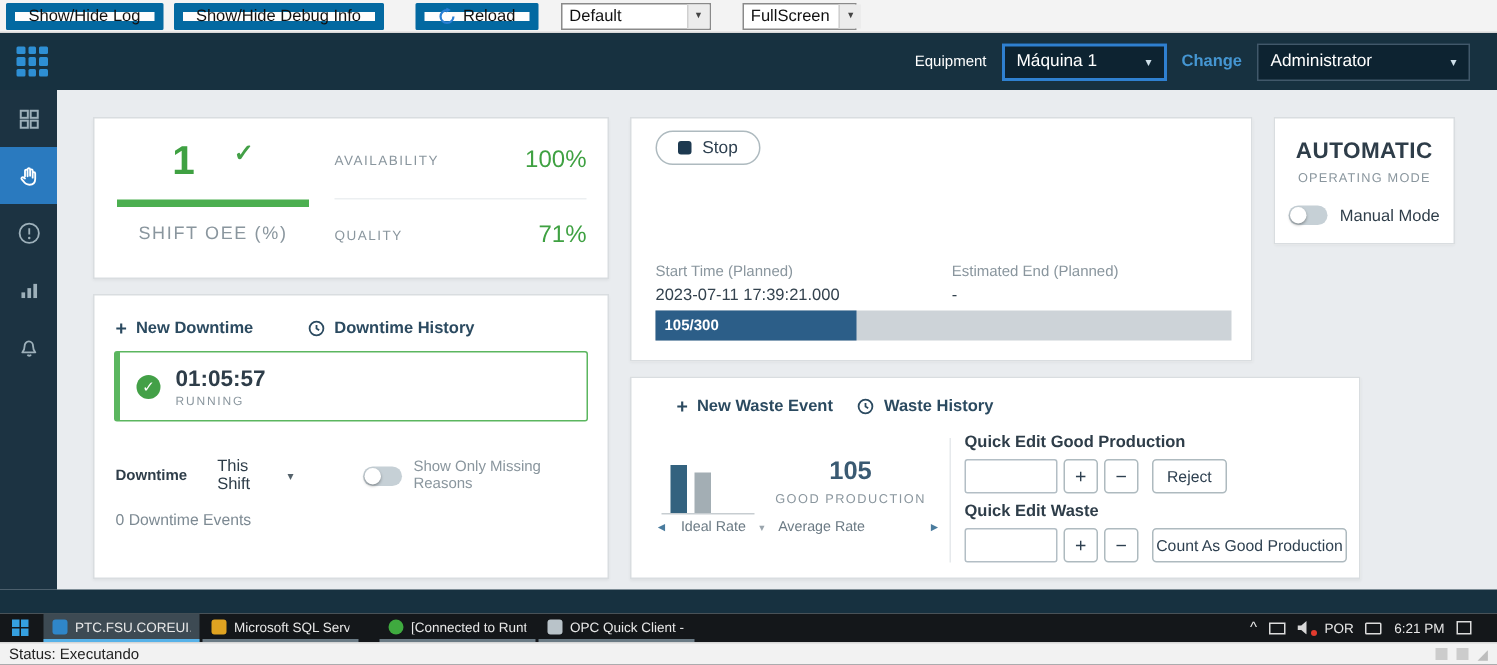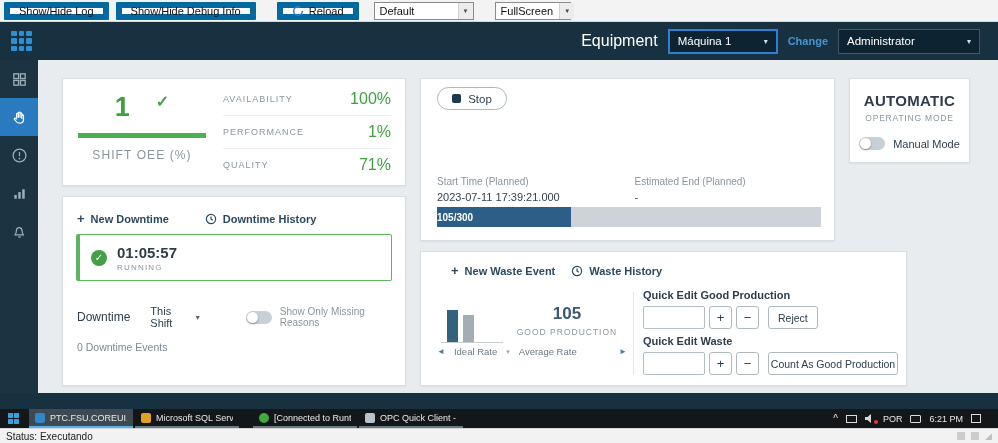--- a/index.html
+++ b/index.html
@@ -16,21 +16,21 @@
   .win-select .sel-arrow{font-size:6px;color:#444;background:#ececec;border-left:1px solid #d0d0d0;height:100%;display:flex;align-items:center;padding:0 4px}
   .win-select.layout{width:100px;margin-left:8px}
   .win-select.fullscreen{width:76px;margin-left:14px}
 
   
   .app-header{position:absolute;top:22px;left:0;width:100%;height:38px;background:#173140;display:flex;align-items:center}
   .logo{width:21px;height:21px;margin-left:11px;display:grid;grid-template-columns:repeat(3,1fr);grid-template-rows:repeat(3,1fr);gap:2px;flex:none}
   .logo i{background:#2e8fd4;border-radius:1px}
   .app-title{color:#fff;font-size:19px;font-weight:400;margin-left:24px;letter-spacing:.2px}
   .hdr-right{margin-left:auto;display:flex;align-items:center;margin-right:18px;gap:10px}
-  .equip-label{color:#fff;font-size:16px}
+  .equip-label{color:#fff;font-size:10px}
   .hdr-select{height:25px;background:#0d2331;border:1px solid #41586a;color:#fff;font-size:11.5px;display:flex;align-items:center;justify-content:space-between;padding:0 8px;gap:20px;cursor:pointer}
   .hdr-select.focus{border:2px solid #2f80d0}
   .hdr-select.equipment{width:110px}
   .hdr-select.user{width:142px}
   .hdr-caret{font-size:8px;color:#cfe0ea}
   .change-link{color:#4596d2;font-size:11px;font-weight:700;cursor:pointer}
 
   
   .sidebar{position:absolute;left:0;top:60px;width:38px;height:333px;background:#1c3342}
   .side-item{width:38px;height:38px;display:flex;align-items:center;justify-content:center;cursor:pointer}
@@ -56,21 +56,21 @@
 
   .downtime-card{left:62px;top:196px;width:344px;height:190px}
   .links-row{display:flex;align-items:center;gap:36px;padding:15px 14px 0}
   .tool-link{display:flex;align-items:center;gap:6px;color:#2b4a60;font-size:11px;font-weight:700;cursor:pointer}
   .tool-link .plus{font-size:13px;font-weight:700;line-height:1}
   .dt-timer{margin:9px 13px 0;height:47px;border:1px solid #5bb65f;border-left:4px solid #5bb65f;border-radius:2px;display:flex;align-items:center;padding-left:11px;gap:10px}
   .check-circle{width:16px;height:16px;border-radius:50%;background:#43a047;color:#fff;font-size:10px;display:flex;align-items:center;justify-content:center;flex:none}
   .dt-time{font-size:15px;font-weight:700;color:#2e3d49}
   .dt-state{font-size:8px;letter-spacing:1.2px;color:#8a969e;margin-top:2px}
   .dt-filter{display:flex;align-items:center;padding:0 14px;margin-top:24px}
-  .dt-label{font-size:12px;font-weight:400;color:#2e3d49}
+  .dt-label{font-size:10px;font-weight:700;color:#2e3d49}
   .dt-select{display:flex;align-items:center;gap:5px;margin-left:20px;font-size:11px;color:#2e3d49;cursor:pointer}
   .dt-select .hdr-caret{color:#55626b}
   .dt-toggle-group{display:flex;align-items:center;gap:8px;margin-left:46px}
   .toggle{width:26px;height:13px;border-radius:7px;background:#c6d0d6;position:relative;cursor:pointer;flex:none}
   .toggle::after{content:"";position:absolute;left:1px;top:1px;width:11px;height:11px;border-radius:50%;background:#fff;box-shadow:0 1px 2px rgba(0,0,0,.35)}
   .toggle-label{font-size:10px;color:#8a969e}
   .dt-events{padding:0 14px;margin-top:12px;font-size:10.5px;color:#7d8a93}
 
   .workorder-card{left:420px;top:78px;width:415px;height:163px}
   .stop-btn{position:absolute;left:16px;top:8px;height:23px;width:70px;border:1px solid #aebabf;border-radius:12px;background:#fff;display:flex;align-items:center;justify-content:center;gap:7px;font-size:11.5px;color:#2e4050;cursor:pointer}
@@ -80,21 +80,21 @@
   .play-circle{position:absolute;left:0;top:2px;width:17px;height:17px;border-radius:50%;background:#1e7ac0;color:#fff;font-size:7px;display:flex;align-items:center;justify-content:center;padding-left:1px}
   .wo-col .inner{margin-left:27px}
   .wo-col.second .inner{margin-left:0}
   .wo-label{font-size:10px;color:#8a969e}
   .wo-value{font-size:17px;color:#2e3d49;margin-top:3px}
   .wo-times{position:absolute;left:16px;top:97px;right:2px;display:flex}
   .wo-times .wo-col .inner{margin-left:0}
   .time-value{font-size:11px;color:#33424e;margin-top:4px}
   .wo-progress{position:absolute;left:16px;right:13px;top:128px;height:20px;background:#cdd3d8}
   .wo-progress .fill{height:100%;background:#2c5e88;display:flex;align-items:center}
-  .wo-progress .fill span{color:#fff;font-size:10px;font-weight:700;white-space:nowrap}
+  .wo-progress .fill span{color:#fff;font-size:10px;font-weight:700;padding-left:6px;white-space:nowrap}
 
   .waste-card{left:420px;top:251px;width:487px;height:135px}
   .waste-card .links-row{padding:12px 14px 0 30px;gap:16px}
   .waste-divider{position:absolute;left:212px;top:40px;bottom:10px;width:1px;background:#e6e9ec}
   .waste-chart{position:absolute;left:26px;top:56px;height:34px;display:flex;align-items:flex-end;gap:5px}
   .waste-bar{width:11px}
   .chart-base{position:absolute;left:20px;top:90px;width:62px;height:1px;background:#c7cdd1}
   .good-box{position:absolute;left:90px;top:52px;width:112px;text-align:center}
   .good-num{font-size:17px;font-weight:700;color:#3a5a72}
   .good-label{font-size:8.5px;letter-spacing:1px;color:#8a969e;margin-top:3px}
@@ -243,24 +243,20 @@
           <i></i>
         </div>
       <div class="oee-caption">SHIFT OEE (%)</div>
     </div>
     <div class="oee-metrics">
       <div class="metric-row">
         <span class="metric-label">AVAILABILITY</span>
         <span class="metric-value">100%</span>
       </div>
       <div class="metric-row">
-        <span class="metric-label">PERFORMANCE</span>
-        <span class="metric-value">1%</span>
-      </div>
-      <div class="metric-row">
         <span class="metric-label">QUALITY</span>
         <span class="metric-value">71%</span>
       </div>
     </div>
   </section>
 
   <section class="card downtime-card">
     <div class="links-row">
       <span class="tool-link">
         <span class="plus">+</span>

